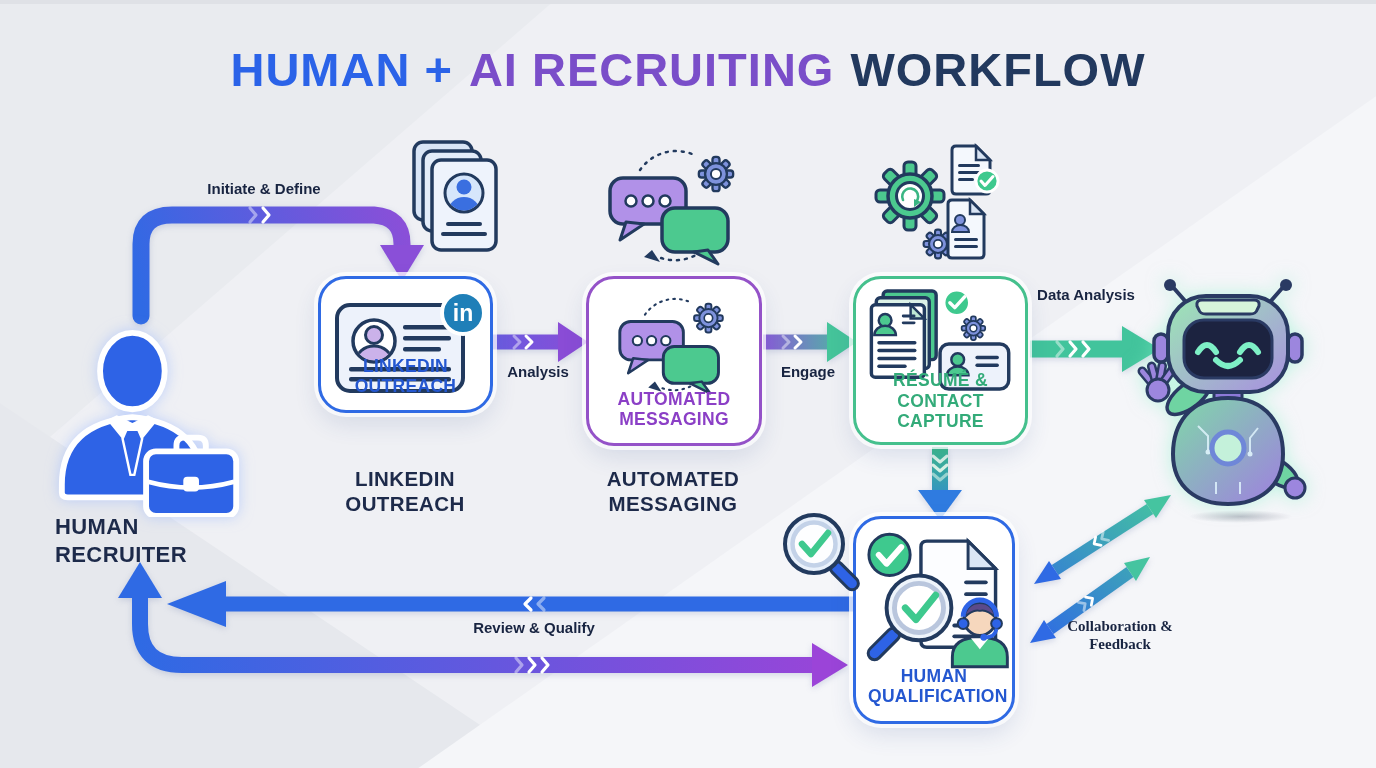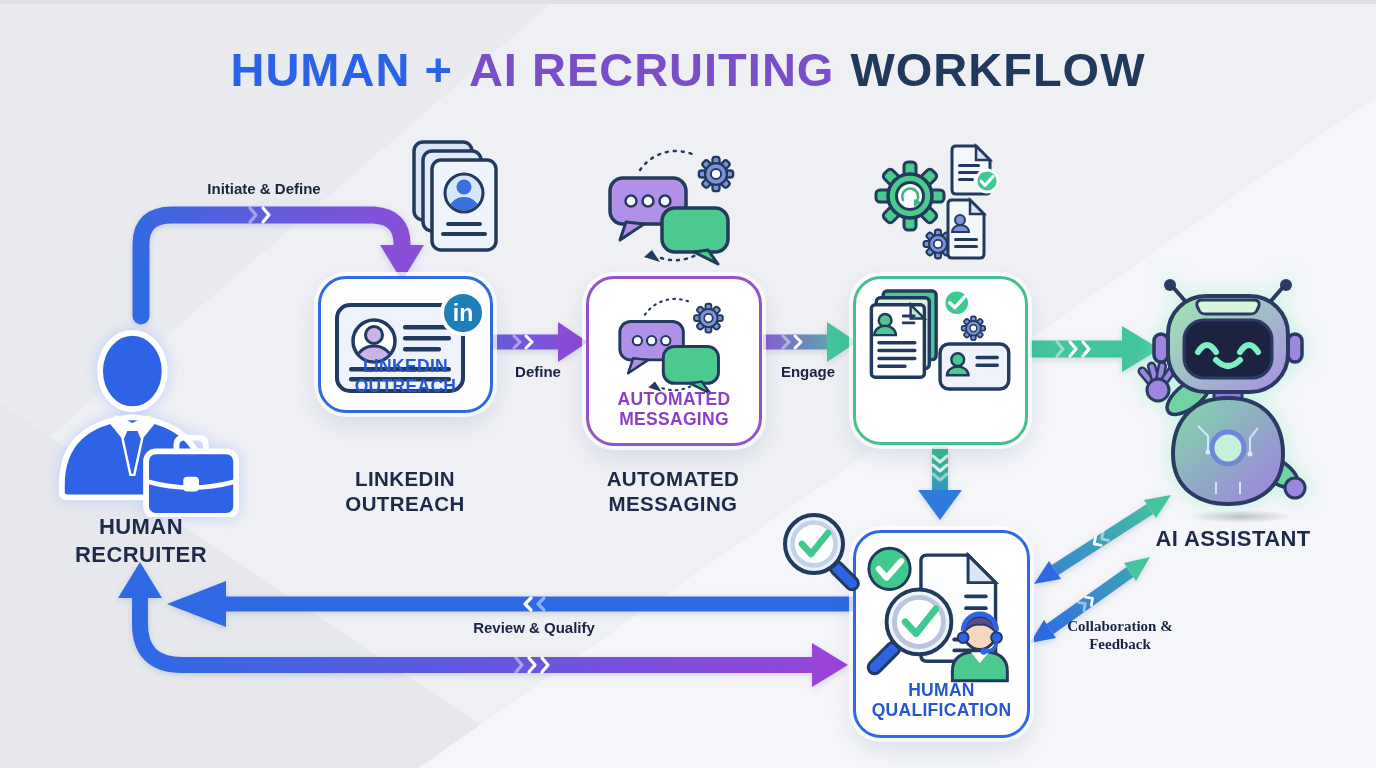--- a/index.html
+++ b/index.html
@@ -27,34 +27,34 @@
 
   #arrows { left:0; top:0; filter:drop-shadow(0 2px 3px rgba(80,100,160,0.22)); }
 
   .box {
     position:absolute; background:#ffffff; border-radius:28px;
     box-shadow:0 0 0 4px rgba(255,255,255,0.75), 0 10px 24px rgba(40,70,140,0.14);
   }
   #box-linkedin  { left:318px; top:272px; width:175px; height:137px; border:3.5px solid #2f6ae4; }
   #box-messaging { left:586px; top:272px; width:176px; height:170px; border:3.5px solid #9452c8; }
   #box-resume    { left:853px; top:272px; width:175px; height:169px; border:3.5px solid #45c08d; }
-  #box-hq        { left:853px; top:526px; width:177px; height:208px; border:3.5px solid #2f6ae4; }
+  #box-hq        { left:853px; top:512px; width:162px; height:208px; border:3.5px solid #2f6ae4; }
 
   .box-label {
     position:absolute; left:0; right:0; text-align:center;
     font-weight:bold; font-size:17.5px; line-height:1.18; letter-spacing:0.3px;
   }
   .lbl-blue { color:#2457d0; } .lbl-purple { color:#8b3fc6; } .lbl-green { color:#33ab79; }
 
   .caption {
     position:absolute; text-align:center; font-weight:bold; font-size:20.5px;
     color:#1d2a4a; line-height:1.22; letter-spacing:0.4px;
   }
   .actor-label {
-    position:absolute; text-align:center; font-weight:bold; font-size:22px;
+    position:absolute; text-align:left; font-weight:bold; font-size:22px;
     color:#1d2a4a; line-height:1.25; letter-spacing:0.4px;
   }
   .flow-label {
     position:absolute; text-align:center; font-weight:bold; font-size:15px;
     color:#182441; line-height:1.2;
   }
   #recruiter-svg { filter:drop-shadow(0 0 7px rgba(150,180,255,0.55)); }
   #robot-svg { filter:drop-shadow(0 0 9px rgba(134,242,200,0.5)); }
   #robot-shadow {
     background:radial-gradient(ellipse at center, rgba(150,155,168,0.6), rgba(150,155,168,0) 70%);
@@ -329,20 +329,21 @@
         <circle r="15" fill="#7e92dc" stroke="#223a5e" stroke-width="3.5"></circle>
         <circle r="7" fill="#ffffff" stroke="#223a5e" stroke-width="3"></circle>
       </g>
       <rect x="72" y="56" width="70" height="46" rx="9" fill="#edf2fb" stroke="#223a5e" stroke-width="3.5"></rect>
       <circle cx="90" cy="72" r="6.5" fill="#4cc98f" stroke="#223a5e" stroke-width="2.5"></circle>
       <path d="M 79,88 A 11 9 0 0 1 101,88 Z" fill="#4cc98f" stroke="#223a5e" stroke-width="2.5"></path>
       <rect x="108" y="68" width="24" height="3.5" rx="1.7" fill="#223a5e"></rect>
       <rect x="108" y="76" width="24" height="3.5" rx="1.7" fill="#223a5e"></rect>
       <rect x="80" y="92" width="52" height="3.5" rx="1.7" fill="#223a5e" opacity="0"></rect>
     </svg>
+    <div class="box-label lbl-green" style="bottom:10px; left:34px; right:34px;">RÉSUMÉ &amp; CONTACT CAPTURE</div>
   </div>
 
   <div class="box" id="box-hq">
     <svg class="abs" style="left:8px; top:10px;" width="162" height="146" viewBox="0 0 165 148">
       <path d="M 58,18 Q 58,12 64,12 L 106,12 L 134,40 L 134,114 Q 134,120 128,120 L 64,120 Q 58,120 58,114 Z" fill="#fcfdff" stroke="#223a5e" stroke-width="3.5"></path>
       <polygon points="106,12 106,40 134,40" fill="#dbe6f5" stroke="#223a5e" stroke-width="3"></polygon>
       <rect x="102" y="52" width="24" height="4" rx="2" fill="#223a5e"></rect>
       <rect x="102" y="64" width="24" height="4" rx="2" fill="#223a5e"></rect>
       <rect x="90" y="96" width="34" height="4" rx="2" fill="#223a5e"></rect>
       <rect x="90" y="107" width="26" height="4" rx="2" fill="#223a5e"></rect>
@@ -437,24 +438,24 @@
     <circle cx="100" cy="172" r="16" fill="#c4f1da" stroke="#6f87d8" stroke-width="5"></circle>
     <rect x="40" y="20" width="120" height="96" rx="38" fill="url(#g-robot-head)" stroke="#2a3a63" stroke-width="4"></rect>
     <path d="M 74,24 L 126,24 Q 132,24 131,30 L 129,34 Q 128,38 122,38 L 78,38 Q 72,38 71,34 L 69,30 Q 68,24 74,24 Z" fill="#d6f5db" stroke="#2a3a63" stroke-width="3"></path>
     <rect x="56" y="44" width="88" height="58" rx="20" fill="#1c2340" stroke="#2a3a63" stroke-width="3"></rect>
     <path d="M 70,76 Q 79,62 88,76" fill="none" stroke="#7ef0c6" stroke-width="6" stroke-linecap="round"></path>
     <path d="M 112,76 Q 121,62 130,76" fill="none" stroke="#7ef0c6" stroke-width="6" stroke-linecap="round"></path>
     <path d="M 88,84 Q 100,96 112,84" fill="none" stroke="#7ef0c6" stroke-width="6" stroke-linecap="round"></path>
   </svg>
 
   <div class="actor-label" style="left:55px; top:509px; width:172px;">HUMAN RECRUITER</div>
-  <div class="actor-label" style="left:1152px; top:521px; width:162px;">AI ASSISTANT</div>
 
   <div class="caption" style="left:330px; top:462px; width:150px;">LINKEDIN OUTREACH</div>
   <div class="caption" style="left:598px; top:462px; width:150px;">AUTOMATED MESSAGING</div>
 
   <div class="flow-label" style="left:184px; top:176px; width:160px; white-space:nowrap;">Initiate &amp; Define</div>
-  <div class="flow-label" style="left:478px; top:359px; width:120px;">Define</div>
+  <div class="flow-label" style="left:478px; top:359px; width:120px;">Analysis</div>
   <div class="flow-label" style="left:748px; top:359px; width:120px;">Engage</div>
+  <div class="flow-label" style="left:1036px; top:282px; width:100px;">Data Analysis</div>
   <div class="flow-label" style="left:454px; top:615px; width:160px;">Review &amp; Qualify</div>
   <div class="flow-label" style="left:1040px; top:613px; width:160px;font-family:Liberation Serif, serif;">Collaboration &amp; Feedback</div>
 
 </div>
 
 </body></html>

